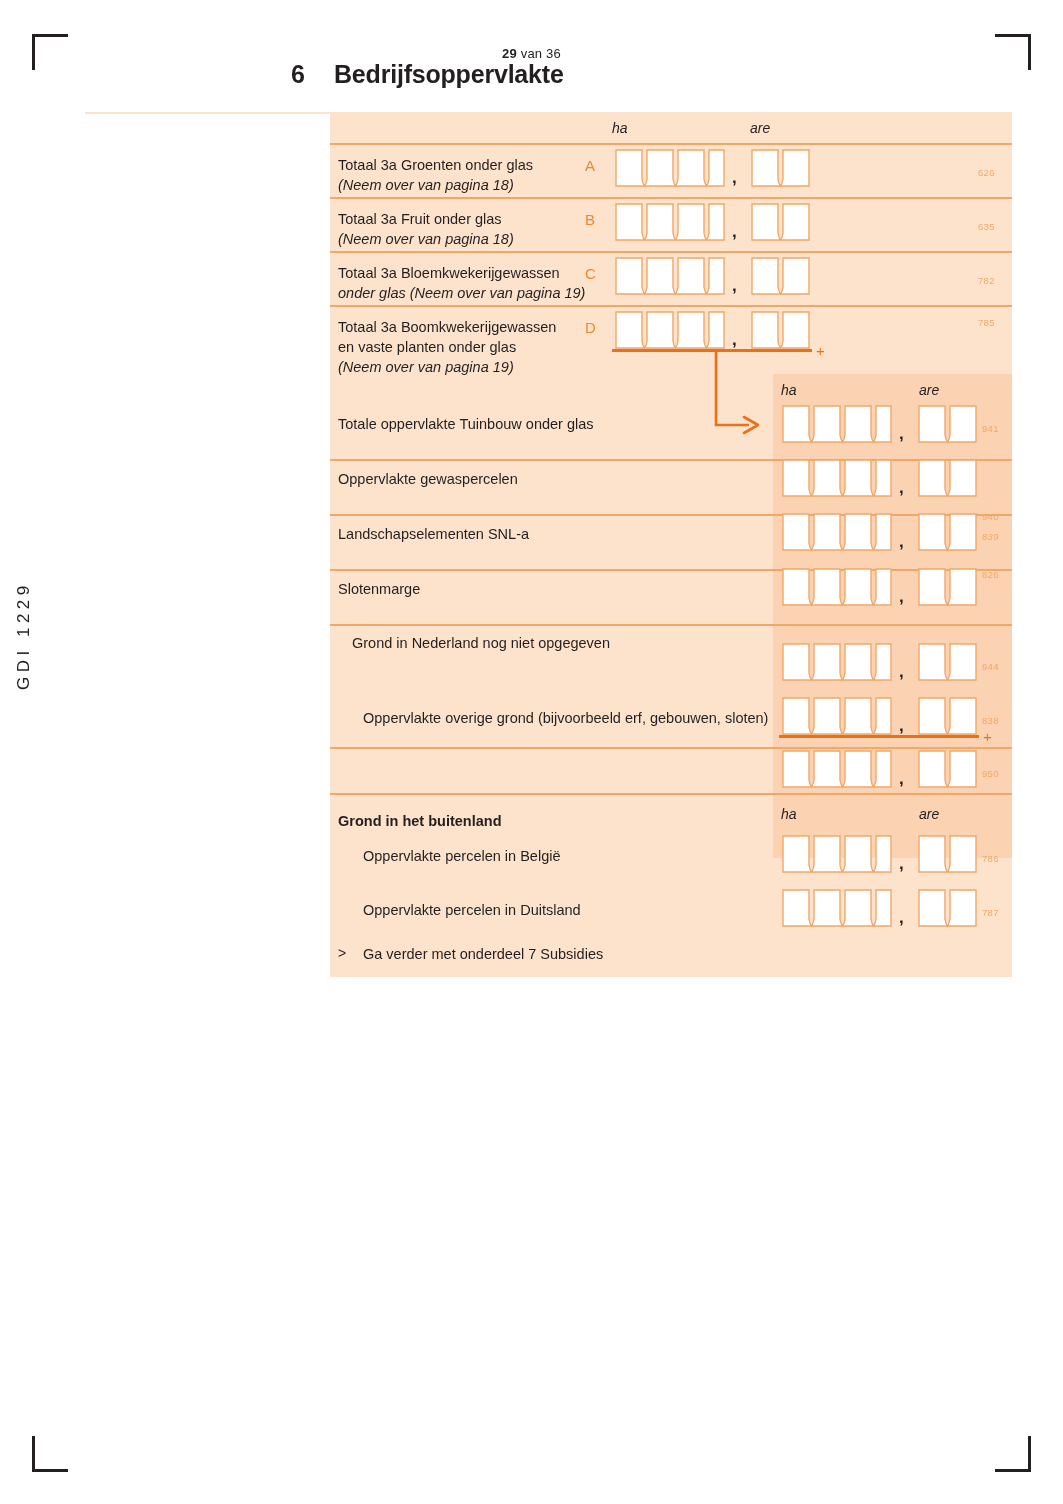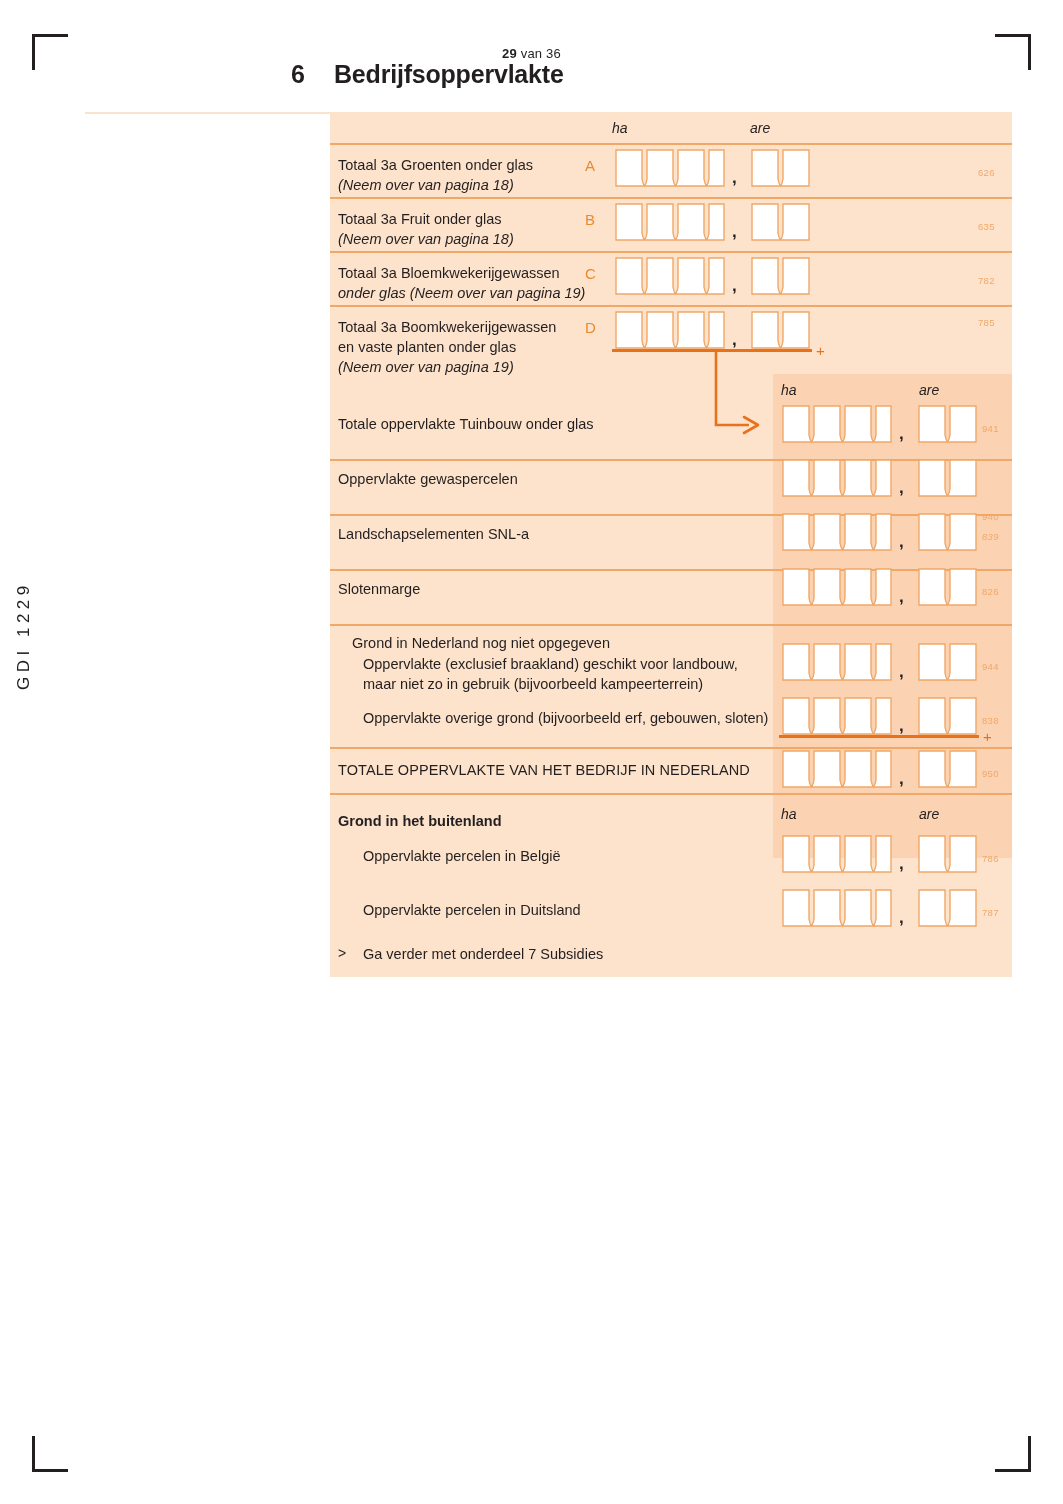--- a/index.html
+++ b/index.html
@@ -290,28 +290,24 @@
     <svg width="110" height="38" viewBox="0 0 110 38">
       <path d="M1,1 H27 L27,30 Q27.5,34 29.5,37 Q31.5,34 32,30 L32,1 H58 L58,30 Q58.5,34 60.5,37 Q62.5,34 63,30 L63,1 H89 L89,30 Q89.5,34 91.5,37 Q93.5,34 94,30 L94,1 H109 V37 H1 Z" fill="#ffffff" stroke="#f0a868" stroke-width="1.4"></path>
     </svg>
   </div>
   <div class="comma" style="left:569px; top:475px;">,</div>
   <div class="comb" style="left:588px; top:456px;">
     <svg width="59" height="38" viewBox="0 0 59 38">
       <path d="M1,1 H27 L27,30 Q27.5,34 29.5,37 Q31.5,34 32,30 L32,1 H58 V37 H1 Z" fill="#ffffff" stroke="#f0a868" stroke-width="1.4"></path>
     </svg>
   </div>
-  <div class="code" style="left:652px; top:474px;">826</div>
+  <div class="code" style="left:652px; top:457px;">826</div>
 
   <div class="row-sep" style="top:512px;"></div>
   <div class="rowlabel" style="left:22px; top:521px;">Grond in Nederland nog niet opgegeven</div>
-  <div class="rowlabel" style="left:33px; top:542px; width:420px;">
-    <div>Oppervlakte (exclusief braakland) geschikt voor landbouw,</div>
-    <div>maar niet zo in gebruik (bijvoorbeeld kampeerterrein)</div>
-  </div>
   <div class="comb" style="left:452px; top:531px;">
     <svg width="110" height="38" viewBox="0 0 110 38">
       <path d="M1,1 H27 L27,30 Q27.5,34 29.5,37 Q31.5,34 32,30 L32,1 H58 L58,30 Q58.5,34 60.5,37 Q62.5,34 63,30 L63,1 H89 L89,30 Q89.5,34 91.5,37 Q93.5,34 94,30 L94,1 H109 V37 H1 Z" fill="#ffffff" stroke="#f0a868" stroke-width="1.4"></path>
     </svg>
   </div>
   <div class="comma" style="left:569px; top:550px;">,</div>
   <div class="comb" style="left:588px; top:531px;">
     <svg width="59" height="38" viewBox="0 0 59 38">
       <path d="M1,1 H27 L27,30 Q27.5,34 29.5,37 Q31.5,34 32,30 L32,1 H58 V37 H1 Z" fill="#ffffff" stroke="#f0a868" stroke-width="1.4"></path>
     </svg>
@@ -329,21 +325,20 @@
     <svg width="59" height="38" viewBox="0 0 59 38">
       <path d="M1,1 H27 L27,30 Q27.5,34 29.5,37 Q31.5,34 32,30 L32,1 H58 V37 H1 Z" fill="#ffffff" stroke="#f0a868" stroke-width="1.4"></path>
     </svg>
   </div>
   <div class="code" style="left:652px; top:603px;">838</div>
 
   <div class="sumline" style="left:449px; top:623px; width:200px;"></div>
   <div class="plus" style="left:653px; top:616px;">+</div>
 
   <div class="row-sep" style="top:635px;"></div>
-  <div class="rowlabel caps" style="left:8px; top:648px;">TOTALE OPPERVLAKTE VAN HET BEDRIJF IN NEDERLAND</div>
   <div class="comb" style="left:452px; top:638px;">
     <svg width="110" height="38" viewBox="0 0 110 38">
       <path d="M1,1 H27 L27,30 Q27.5,34 29.5,37 Q31.5,34 32,30 L32,1 H58 L58,30 Q58.5,34 60.5,37 Q62.5,34 63,30 L63,1 H89 L89,30 Q89.5,34 91.5,37 Q93.5,34 94,30 L94,1 H109 V37 H1 Z" fill="#ffffff" stroke="#f0a868" stroke-width="1.4"></path>
     </svg>
   </div>
   <div class="comma" style="left:569px; top:657px;">,</div>
   <div class="comb" style="left:588px; top:638px;">
     <svg width="59" height="38" viewBox="0 0 59 38">
       <path d="M1,1 H27 L27,30 Q27.5,34 29.5,37 Q31.5,34 32,30 L32,1 H58 V37 H1 Z" fill="#ffffff" stroke="#f0a868" stroke-width="1.4"></path>
     </svg>

